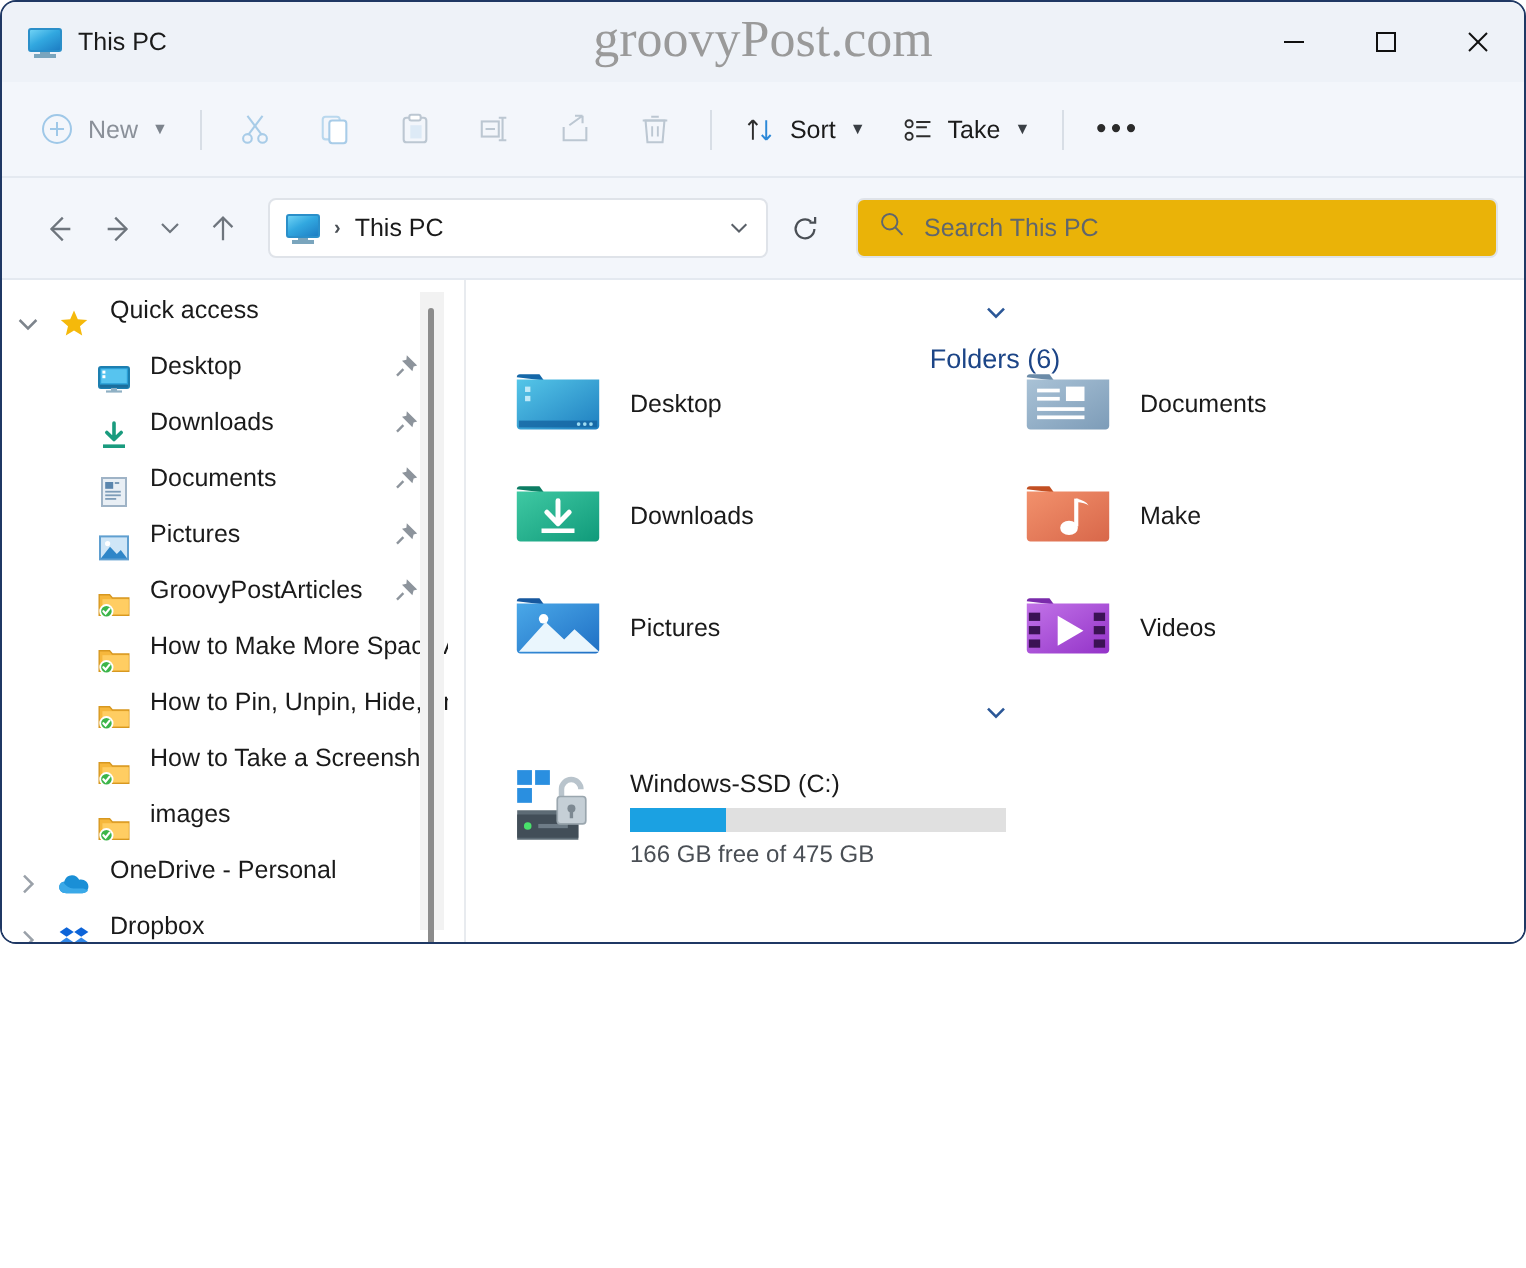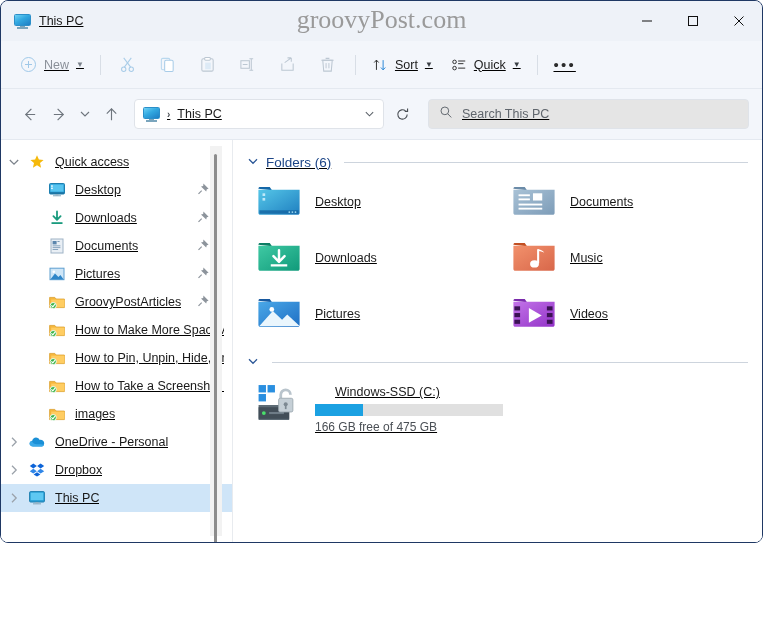--- a/index.html
+++ b/index.html
@@ -8,28 +8,27 @@
     width: 763px;
     height: 634px;
     overflow: hidden;
     background: #ffffff;
     font-family: "Liberation Sans", sans-serif;
   }
 
   #window {
     position: relative;
     width: 763px;
-    height: 543px;
+    height: 472px;
     background: #f3f6fb;
     border: 1px solid #1f3864;
     border-radius: 8px;
     overflow: hidden;
     display: flex;
     flex-direction: column;
-    text-decoration: underline;
   }
 
   
   #titlebar {
     height: 40px;
     background: #eef2f8;
     display: flex;
     align-items: center;
     position: relative;
     flex: 0 0 40px;
@@ -163,21 +162,21 @@
   #refreshbtn {
     width: 32px; height: 30px;
     display: flex; align-items: center; justify-content: center;
     color: #4a4f55;
     margin-left: 2px;
   }
   #searchbox {
     flex: 1;
     height: 30px;
     margin-left: 10px;
-    background: #e5e5e5;
+    background: #eab308;
     border: 1px solid #dfe3e9;
     border-radius: 4px;
     display: flex;
     align-items: center;
     padding: 0 10px;
     gap: 9px;
   }
   #searchbox .sb-text { font-size: 12.5px; color: #60666d; }
 
   
@@ -196,21 +195,20 @@
     position: relative;
     background: #ffffff;
     border-right: 1px solid #e8ebef;
     overflow: hidden;
   }
   #navlist { padding-top: 8px; position: relative; }
 
   .nav-row {
     height: 28px;
     display: flex;
-    align-items: center;
     position: relative;
     padding-right: 8px;
     white-space: nowrap;
   }
   .nav-row.selected { background: #cfe5f8; }
   .nav-twisty {
     width: 26px;
     display: flex; align-items: center; justify-content: center;
     color: #7d848c;
     font-size: 9px;
@@ -255,20 +253,21 @@
     padding: 10px 14px 0 14px;
     overflow: hidden;
     min-width: 0;
   }
   .group-head {
     display: flex;
     align-items: center;
     gap: 7px;
     height: 24px;
     margin-bottom: 6px;
+    flex-direction: column;
   }
   .gh-chev { font-size: 10px; color: #2b5797; }
   .gh-text {
     font-size: 13.5px;
     color: #1c4587;
     white-space: nowrap;
   }
   .gh-rule {
     flex: 1;
     height: 1px;
@@ -292,21 +291,21 @@
   .folder-label { font-size: 12.5px; color: #1a1a1a; }
 
   .fico { width: 44px; height: 38px; position: relative; flex: 0 0 44px; }
   .fico svg { display:block; }
 
   
   #drive-area { padding-left: 10px; padding-top: 4px; }
   .drive-item { display: flex; gap: 12px; }
   .drive-ico { width: 46px; height: 44px; flex: 0 0 46px; position: relative; }
   .drive-info { padding-top: 1px; }
-  .drive-name { font-size: 12.5px; color: #1a1a1a; margin-bottom: 5px; margin-left: 20px; }
+  .drive-name { font-size: 12.5px; color: #1a1a1a; margin-bottom: 5px; }
   .drive-bar {
     width: 188px; height: 12px;
     background: #e0e0e0;
     position: relative;
     margin-bottom: 4px;
   }
   .drive-bar .fill {
     position: absolute; left: 0; top: 0; bottom: 0;
     background: #1ba1e2;
   }
@@ -446,21 +445,21 @@
     <div class="tb-btn active">
       <span class="tb-icon">
         <svg width="16" height="16" viewBox="0 0 18 18">
           <circle cx="4" cy="5.5" r="2" fill="none" stroke="#2d2d2d" stroke-width="1.1"></circle>
           <circle cx="4" cy="12.5" r="2" fill="none" stroke="#2d2d2d" stroke-width="1.1"></circle>
           <line x1="8" y1="4.5" x2="16" y2="4.5" stroke="#2d2d2d" stroke-width="1.1"></line>
           <line x1="8" y1="7.5" x2="14" y2="7.5" stroke="#2d2d2d" stroke-width="1.1"></line>
           <line x1="8" y1="12.5" x2="16" y2="12.5" stroke="#2d2d2d" stroke-width="1.1"></line>
         </svg>
       </span>
-      <span>Quick</span>
+      <span>Take</span>
       <span class="chev">▼</span>
     </div>
 
     <div class="tb-sep"></div>
 
     <div class="icon-btn">
       <span class="dots">•••</span>
     </div>
   </div>
 
@@ -801,21 +800,21 @@
                     <stop offset="1" stop-color="#d8674a"></stop>
                   </linearGradient>
                 </defs>
                 <path d="M1 5.5 C1 4.6 1.7 4 2.5 4 h9.5 l2.2 3 h0 z" fill="#c24f22"></path>
                 <path d="M1 6.5 h40 v22.5 c0 1 -0.8 1.8 -1.8 1.8 h-36.4 c-1 0 -1.8 -0.8 -1.8 -1.8 z" fill="url(#gfoldermusicicon)"></path>
                 <path d="M25 10 L25 23.5" stroke="#ffffff" stroke-width="2" fill="none"></path>
                 <path d="M25 10 C28 10.6 30 11.8 31 13.3 C30 12.4 28 11.9 25 11.6 Z" fill="#ffffff"></path>
                 <ellipse cx="21.5" cy="24.2" rx="4.3" ry="3.5" fill="#ffffff"></ellipse>
               </svg>
             </span>
-            <span class="folder-label">Music</span>
+            <span class="folder-label">Make</span>
           </div>
           <div class="folder-item">
             <span class="fico">
               <svg width="44" height="34" viewBox="0 0 42 33">
                 <defs>
                   <linearGradient id="gfolderpicturesicon" x1="0" y1="0" x2="1" y2="1">
                     <stop offset="0" stop-color="#4aa8e8"></stop>
                     <stop offset="1" stop-color="#1f6fc4"></stop>
                   </linearGradient>
                 </defs>

